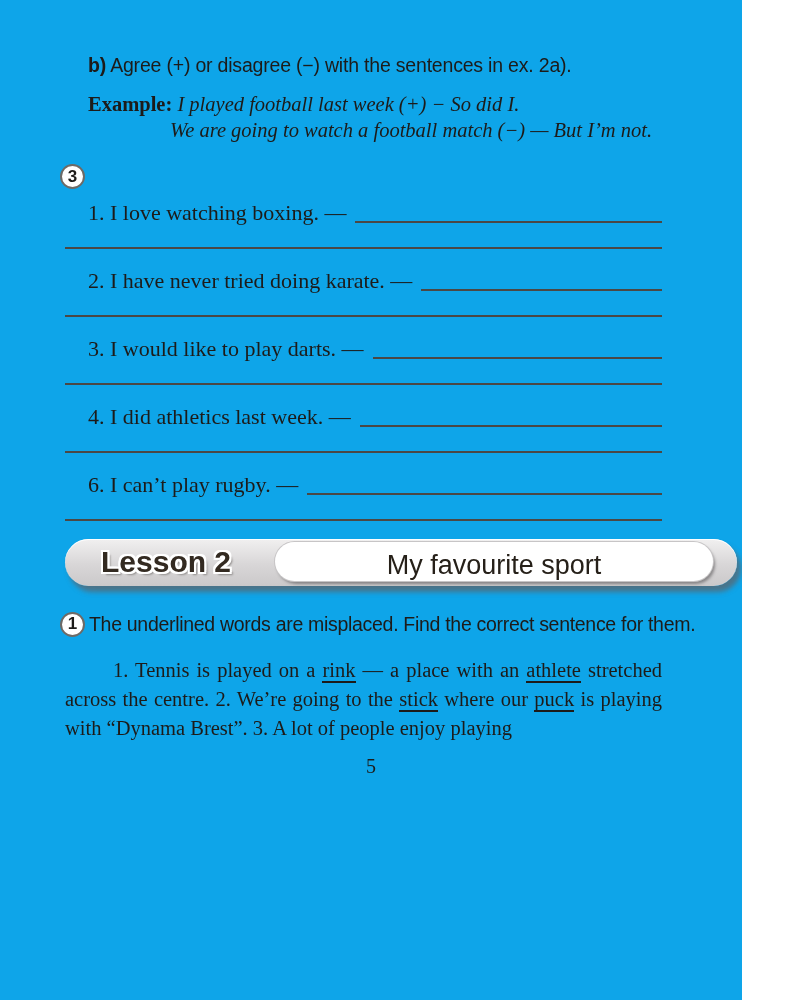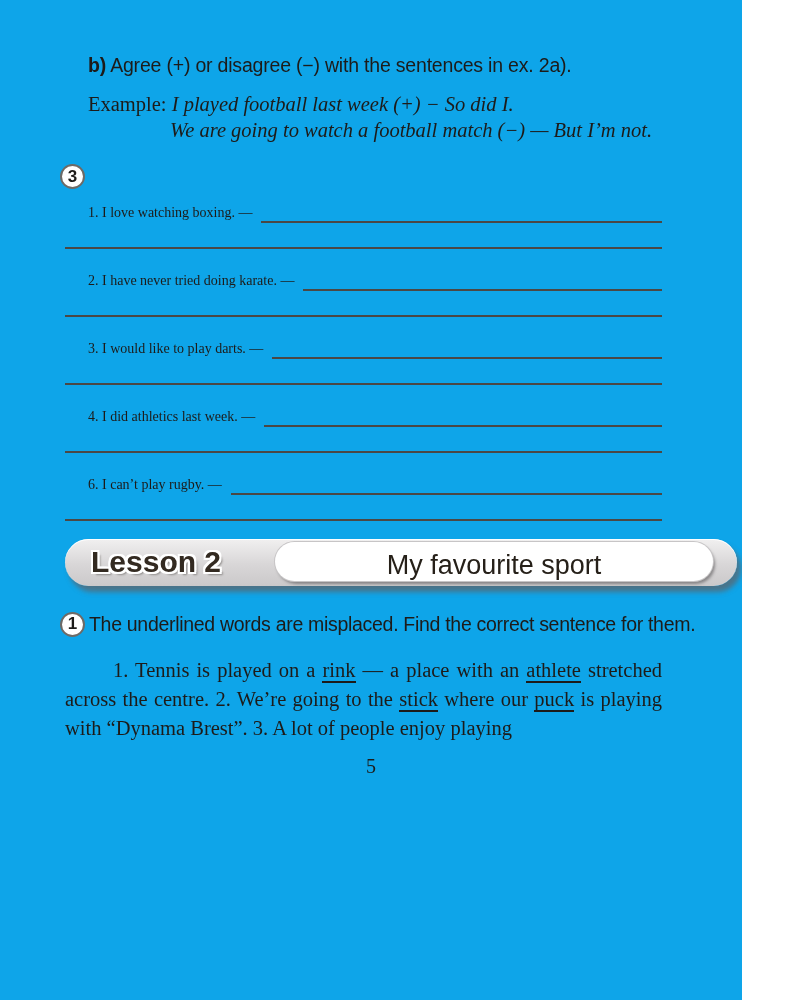--- a/index.html
+++ b/index.html
@@ -51,29 +51,29 @@
     line-height: 26px;
   }
   .example1 .cont { padding-left: 82px; }
   .example2 {
     margin: 12px 80px 0 88px;
     font-size: 20.5px;
     line-height: 26px;
   }
   .example2 .first { padding-left: 105px; text-indent: -105px; }
   .example2 .cont  { padding-left: 105px; text-align: justify; }
-  .example-label { font-weight: 400; font-style: normal; }
+  .example-label { font-weight: 700; font-style: normal; }
   .it { font-style: italic; }
   
   .replies { margin-top: 10px; }
   .reply-row {
     display: flex;
     align-items: flex-end;
     margin: 0 80px 0 88px;
-    font-size: 14px;
+    font-size: 22px;
     line-height: 28px;
   }
   .reply-text { white-space: nowrap; }
   .reply-blank {
     flex: 1 1 auto;
     min-width: 30px;
     border-bottom: 2px solid #4b4845;
     margin-left: 9px;
     margin-bottom: 4px;
   }
@@ -87,21 +87,21 @@
     position: relative;
     margin: 6px 0 0 65px;
     width: 672px;
     height: 47px;
     border-radius: 24px;
     background: linear-gradient(180deg, #f1f0f0 0%, #d8d6d7 55%, #cbc9ca 100%);
     box-shadow: 4px 6px 5px rgba(99,96,98,0.7), inset 0 1px 0 rgba(255,255,255,0.95);
   }
   .lesson-label {
     position: absolute;
-    left: 26px; top: 50%;
+    left: 36px; top: 50%;
     transform: translateY(-52%);
     font-family: "Liberation Sans", sans-serif;
     font-weight: 700;
     font-size: 30px;
     color: #332a21;
     text-shadow:
       -2px -2px 0 #fff, 2px -2px 0 #fff, -2px 2px 0 #fff, 2px 2px 0 #fff,
       -2px 0 0 #fff, 2px 0 0 #fff, 0 -2px 0 #fff, 0 2px 0 #fff,
       3px 3px 2px rgba(45,40,35,0.4);
   }

